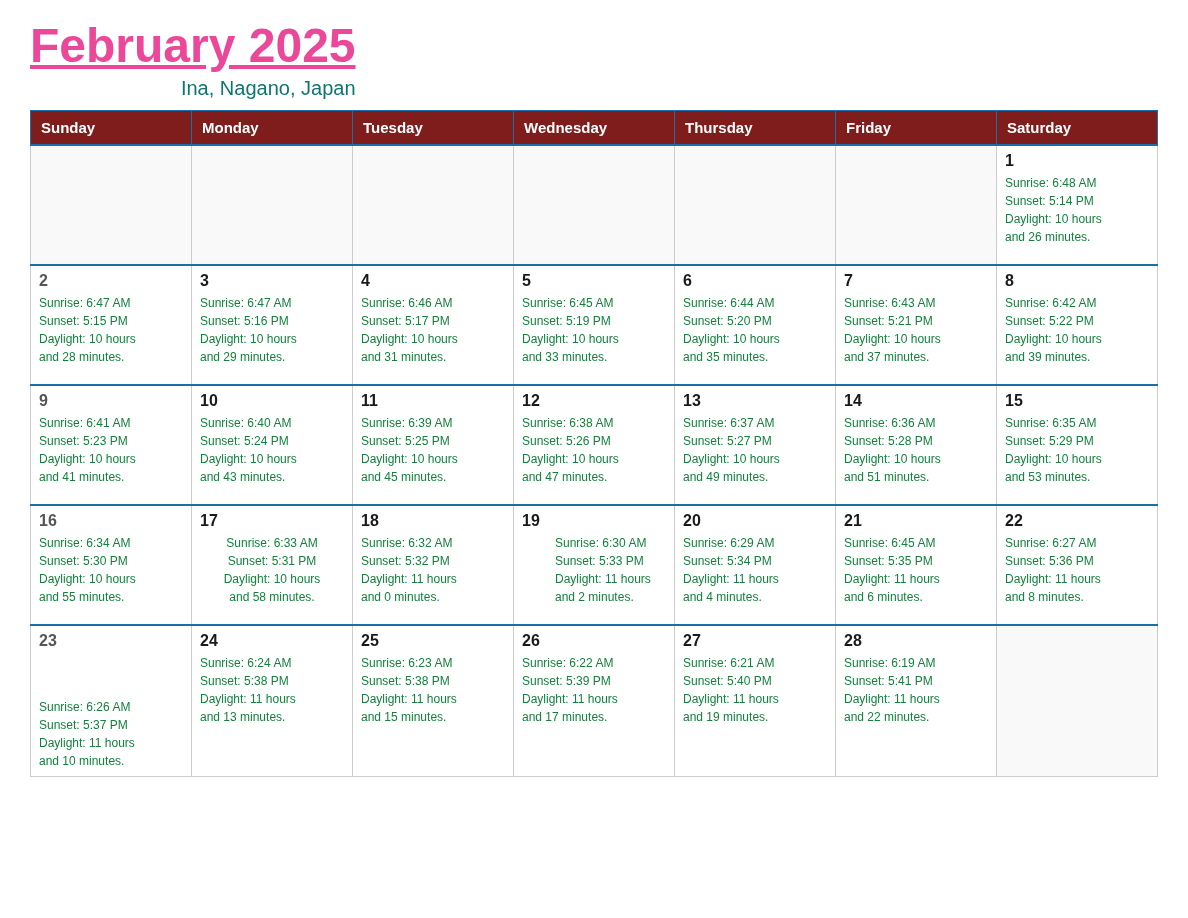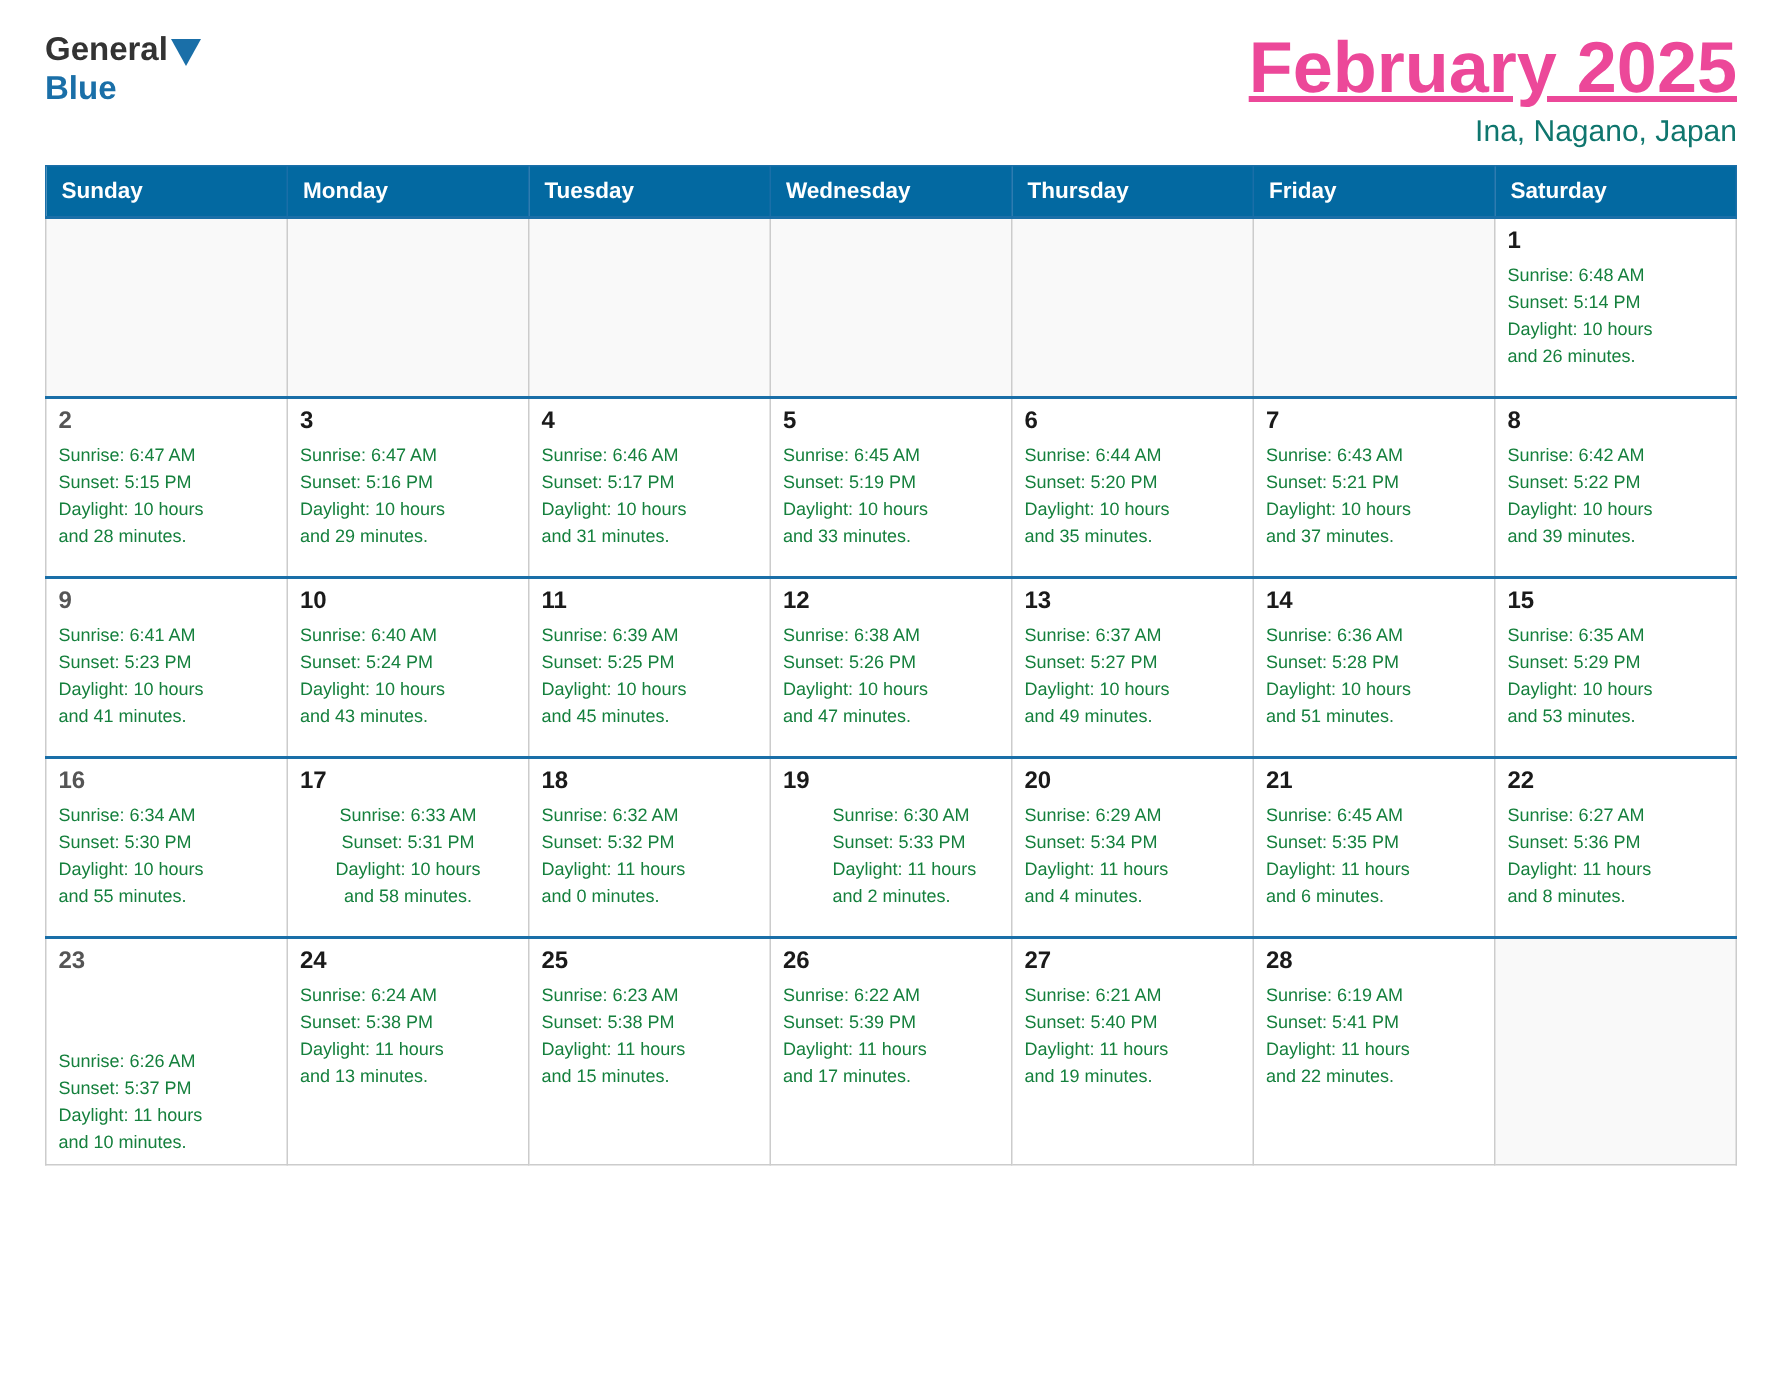--- a/index.html
+++ b/index.html
@@ -59,21 +59,21 @@
       font-size: 20px;
       color: #0f766e;
       margin-top: 4px;
     }
     table {
       width: 100%;
       border-collapse: collapse;
       table-layout: fixed;
     }
     th {
-      background-color: #0369a1;
+      background-color: #7f1d1d;
       color: #fff;
       font-size: 15px;
       font-weight: bold;
       padding: 8px 10px;
       text-align: left;
       border: 1px solid #1a6fa8;
     }
     td {
       vertical-align: top;
       border: 1px solid #ccc;
@@ -99,27 +99,20 @@
       color: #555;
     }
     tbody tr {
       border-top: 2px solid #1a6fa8;
     }
   </style>
 </head>
 <body>
 
 <div class="header">
-  <div class="logo-block">
-    <div class="logo-row1">
-      <span class="logo-text-general">General</span>
-      <span class="logo-triangle"></span>
-    </div>
-    <span class="logo-blue">Blue</span>
-  </div>
   <div class="title-block">
     <div class="calendar-title">February 2025</div>
     <div class="calendar-subtitle">Ina, Nagano, Japan</div>
   </div>
 </div>
 
 <table>
   <thead>
     <tr>
     <th>Sunday</th>

